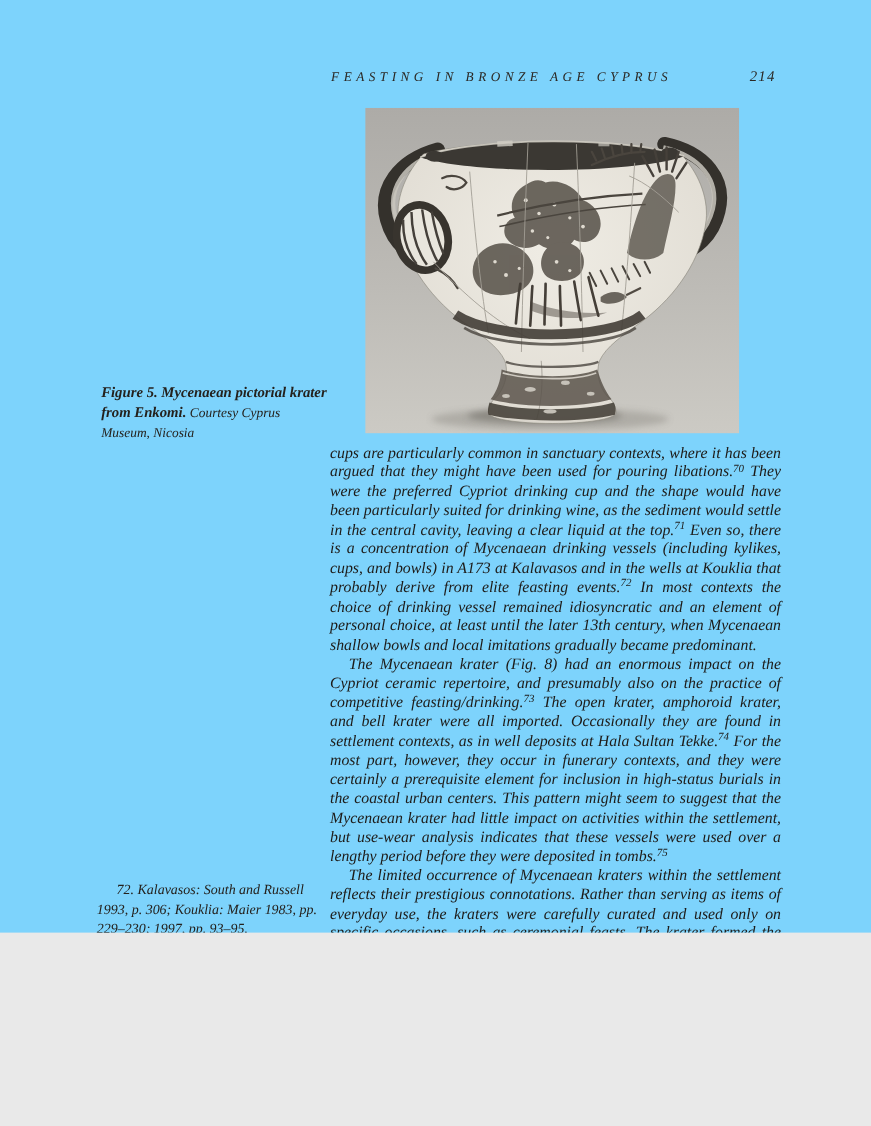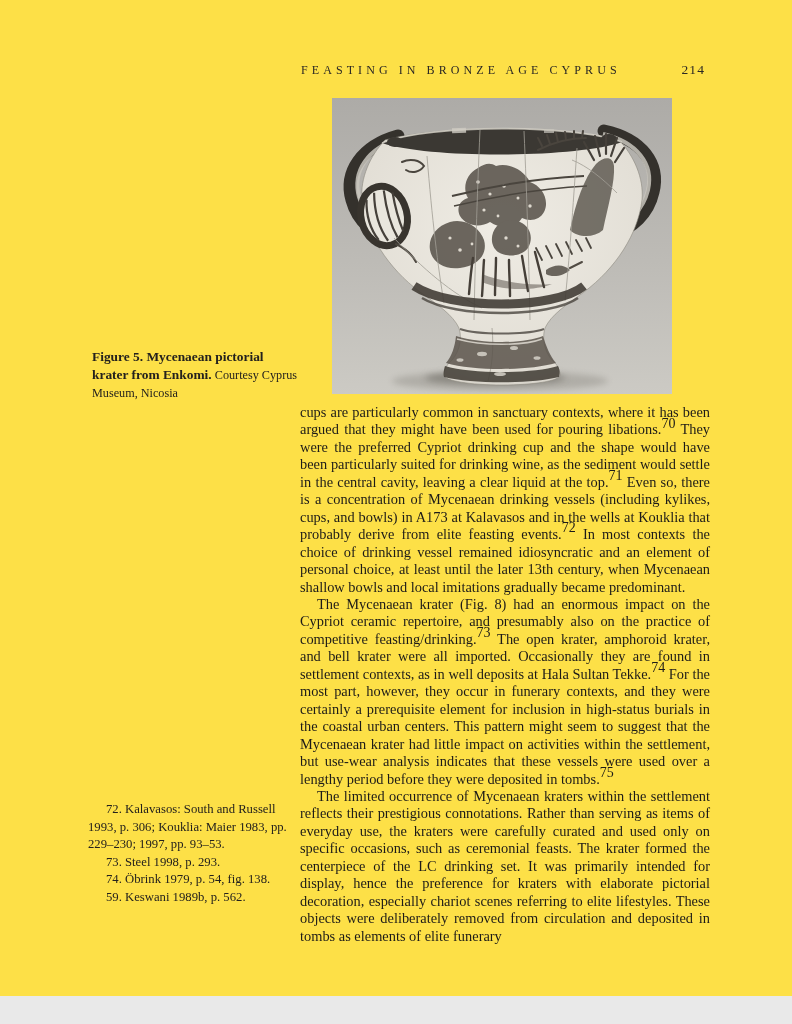--- a/index.html
+++ b/index.html
@@ -1,19 +1,20 @@
 <!DOCTYPE html>
 <html><head>
 <meta charset="utf-8">
 <style>
   html,body { margin:0; padding:0; background:#e9e9e9; }
   .page {
-    position:relative; width:792px; height:996px; margin:0 auto;
-    background:#fde047; font-family:"Liberation Serif", serif; color:#1d1b18;
+    position:relative; width:792px; height:848px; margin:0 auto;
+    background:#7dd3fc; font-family:"Liberation Serif", serif; color:#1d1b18;
     overflow:hidden;
+    font-style:italic;
   }
   
   .running-head {
     position:absolute; left:301px; top:62px; width:404px;
     display:flex; justify-content:space-between; align-items:baseline;
   }
   .head-title { font-size:12px; letter-spacing:0.34em; color:#2b2824; white-space:nowrap; }
   .page-number { font-size:13.5px; letter-spacing:0.08em; color:#2b2824; }
   
   .figure-photo { position:absolute; left:332px; top:98px; width:340px; height:296px; margin:0; }
@@ -22,21 +23,21 @@
   .figure-caption {
     position:absolute; left:92px; top:348px; width:206px;
     font-size:12.6px; line-height:18.2px; color:#24211d;
   }
   .caption-title { font-weight:bold; font-size:13.4px; }
   .caption-credit { font-size:12.2px; }
   
   .body-text { position:absolute; left:300px; top:404px; width:410px; }
   .para { margin:0; font-size:14.4px; line-height:17.45px; text-align:justify; }
   .para.indent { text-indent:17px; }
-  .para sup { font-size:14px; line-height:0; vertical-align:baseline; position:relative; top:-0.48em; }
+  .para sup { font-size:10px; line-height:0; vertical-align:baseline; position:relative; top:-0.48em; }
   
   .footnotes { position:absolute; left:88px; top:801px; width:208px; }
   .footnote { margin:0; font-size:12.7px; line-height:17.5px; text-indent:18px; color:#24211d; }
 </style>
 </head>
 <body>
 
 <div class="page">
 
   <header class="running-head">
@@ -195,19 +196,19 @@
     <span class="caption-credit">Courtesy Cyprus Museum, Nicosia</span>
   </figcaption>
 
   <main class="body-text">
     <p class="para">cups are particularly common in sanctuary contexts, where it has been argued that they might have been used for pouring libations.<sup>70</sup> They were the preferred Cypriot drinking cup and the shape would have been particularly suited for drinking wine, as the sediment would settle in the central cavity, leaving a clear liquid at the top.<sup>71</sup> Even so, there is a concentration of Mycenaean drinking vessels (including kylikes, cups, and bowls) in A173 at Kalavasos and in the wells at Kouklia that probably derive from elite feasting events.<sup>72</sup> In most contexts the choice of drinking vessel remained idiosyncratic and an element of personal choice, at least until the later 13th century, when Mycenaean shallow bowls and local imitations gradually became predominant.</p>
     <p class="para indent">The Mycenaean krater (Fig. 8) had an enormous impact on the Cypriot ceramic repertoire, and presumably also on the practice of competitive feasting/drinking.<sup>73</sup> The open krater, amphoroid krater, and bell krater were all imported. Occasionally they are found in settlement contexts, as in well deposits at Hala Sultan Tekke.<sup>74</sup> For the most part, however, they occur in funerary contexts, and they were certainly a prerequisite element for inclusion in high-status burials in the coastal urban centers. This pattern might seem to suggest that the Mycenaean krater had little impact on activities within the settlement, but use-wear analysis indicates that these vessels were used over a lengthy period before they were deposited in tombs.<sup>75</sup></p>
     <p class="para indent">The limited occurrence of Mycenaean kraters within the settlement reflects their prestigious connotations. Rather than serving as items of everyday use, the kraters were carefully curated and used only on specific occasions, such as ceremonial feasts. The krater formed the centerpiece of the LC drinking set. It was primarily intended for display, hence the preference for kraters with elaborate pictorial decoration, especially chariot scenes referring to elite lifestyles. These objects were deliberately removed from circulation and deposited in tombs as elements of elite funerary</p>
   </main>
 
   <aside class="footnotes">
-    <p class="footnote">72. Kalavasos: South and Russell 1993, p. 306; Kouklia: Maier 1983, pp. 229–230; 1997, pp. 93–53.</p>
+    <p class="footnote">72. Kalavasos: South and Russell 1993, p. 306; Kouklia: Maier 1983, pp. 229–230; 1997, pp. 93–95.</p>
     <p class="footnote">73. Steel 1998, p. 293.</p>
     <p class="footnote">74. Öbrink 1979, p. 54, fig. 138.</p>
     <p class="footnote">59. Keswani 1989b, p. 562.</p>
   </aside>
 
 </div>
 
 </body></html>

